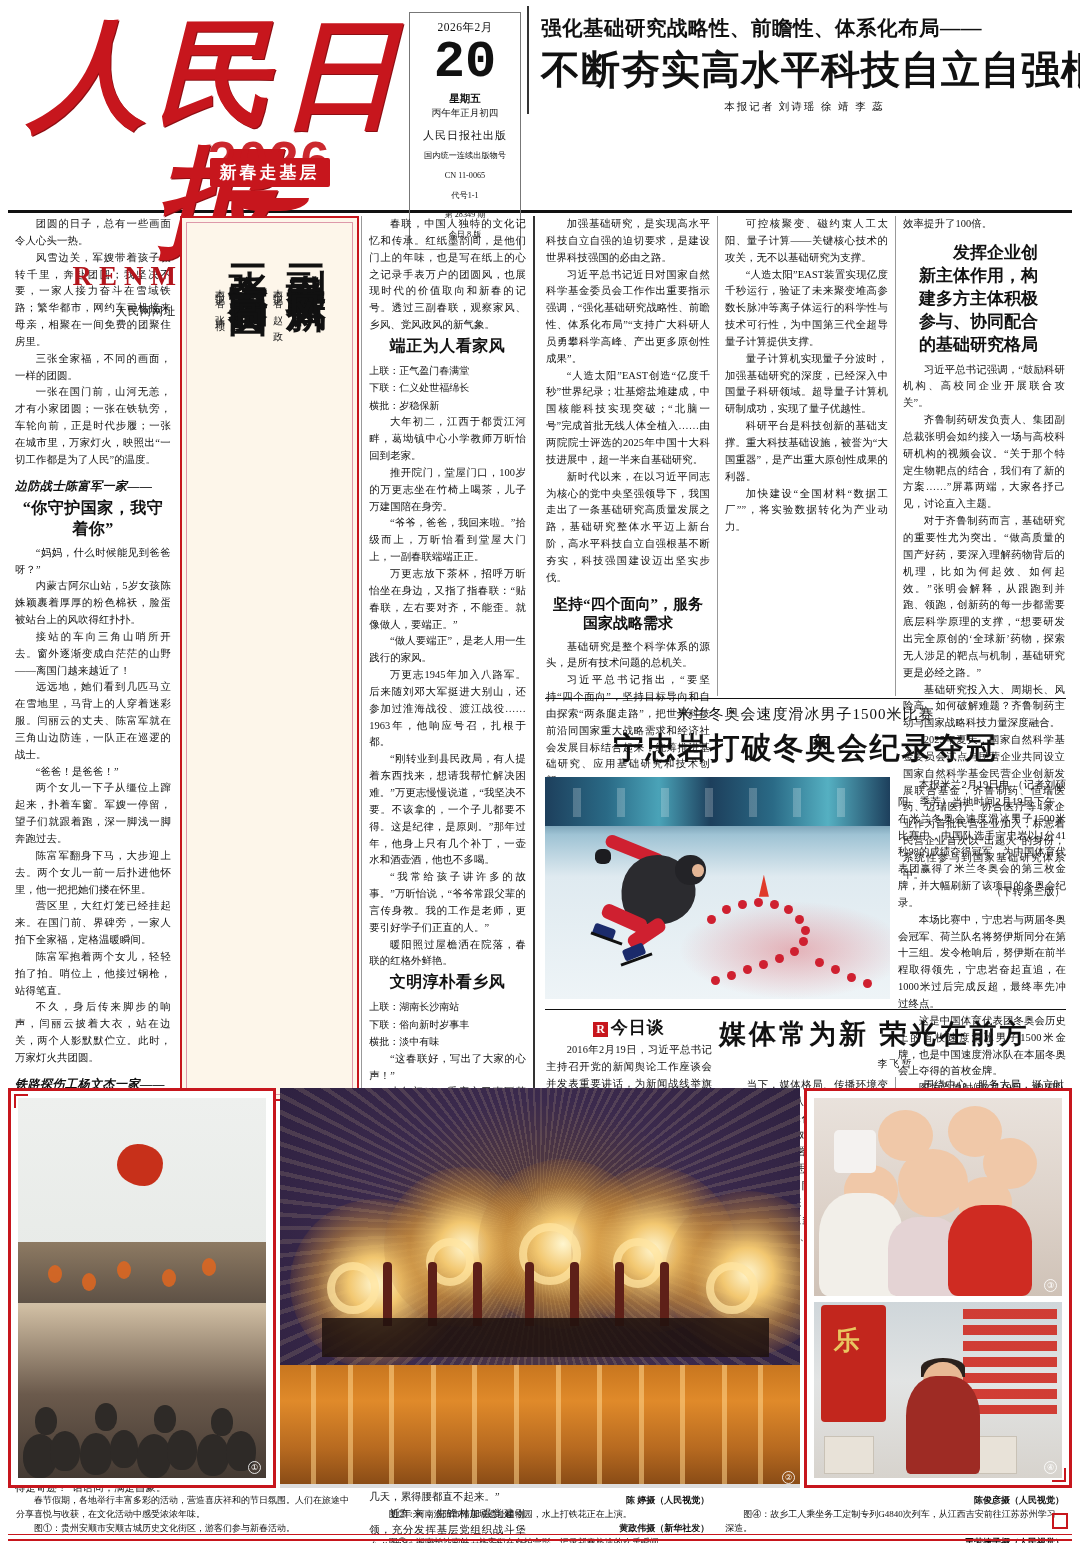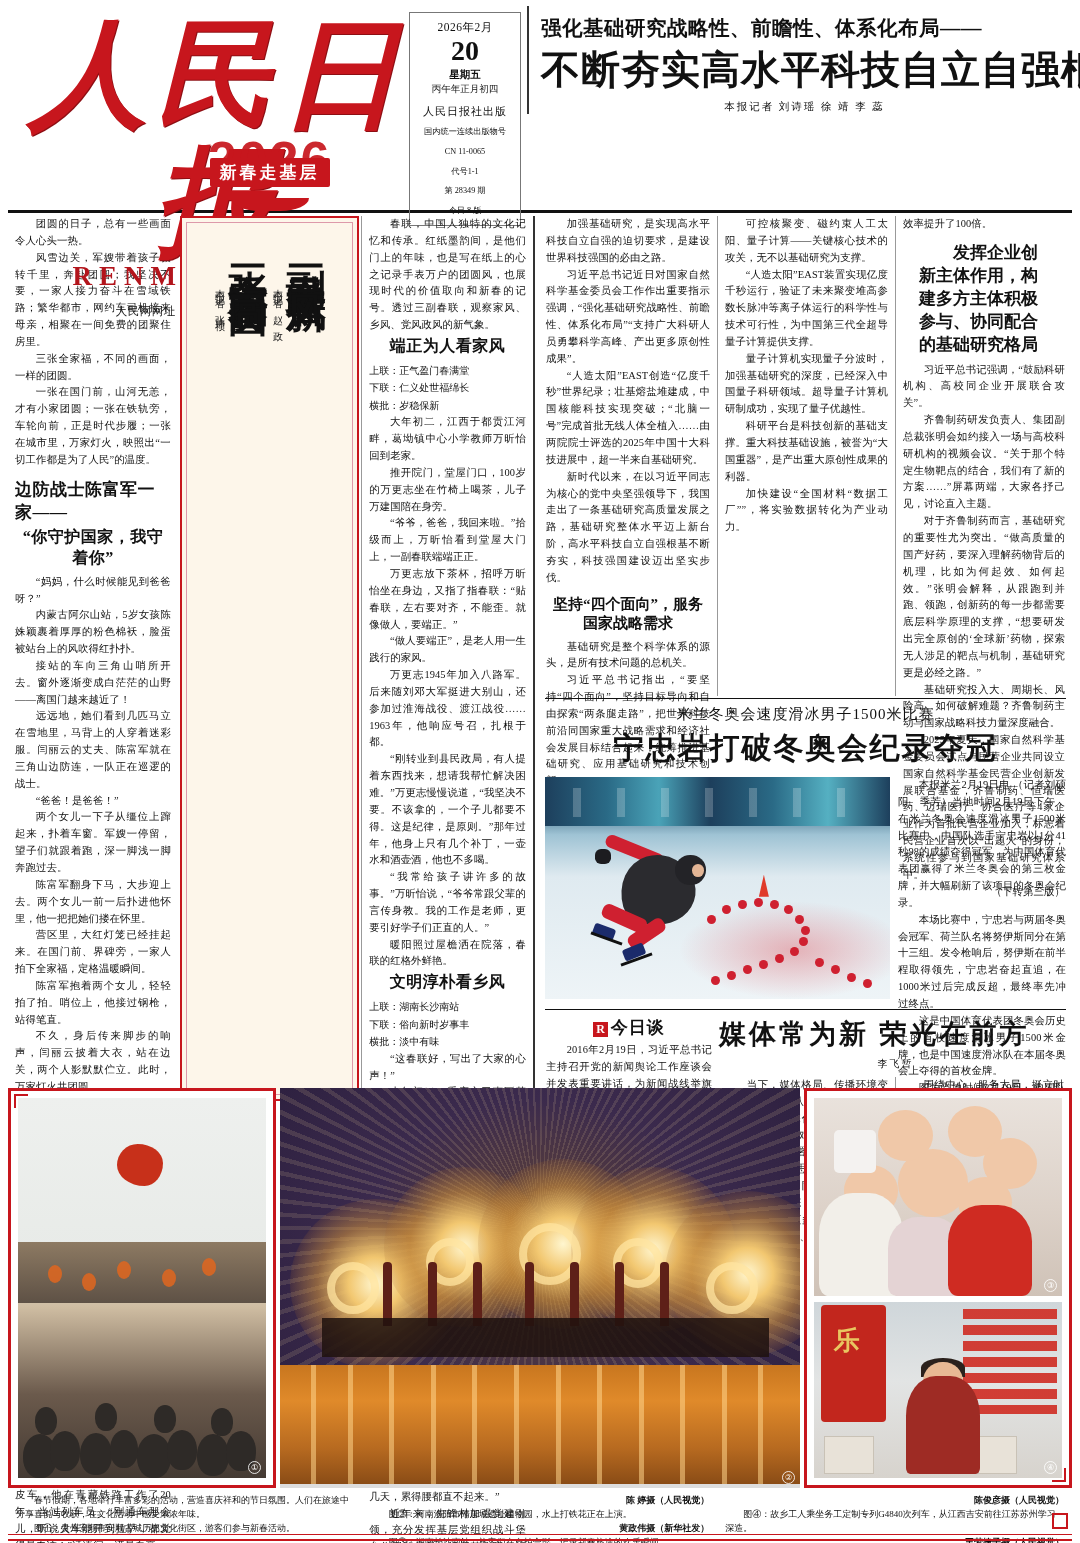--- a/index.html
+++ b/index.html
@@ -35,21 +35,21 @@
   .mast-url {
     text-align: center; font-size: 11.5px; margin-top: 12px; color: #1a1a1a;
     letter-spacing: 0.5px; padding-left: 20px;
   }
   .datebox {
     width: 112px; margin-right: 6px; margin-top: 6px;
     border: 1.5px solid #777; padding: 6px 4px 7px 4px;
     text-align: center; line-height: 1.42;
   }
   .datebox .d-ym { font-size: 11.5px; letter-spacing: .5px; }
-  .datebox .d-day { font-size: 28px; font-weight: bold; line-height: 1.0; margin: 2px 0 3px; font-family: Liberation Serif, serif;}
+  .datebox .d-day { font-size: 52px; font-weight: bold; line-height: 1.0; margin: 2px 0 3px; font-family: Liberation Mono, monospace;}
   .datebox .d-wk { font-size: 10.5px; font-weight: bold; }
   .datebox .d-lun { font-size: 9.5px; }
   .datebox .d-pub { font-size: 11px; margin-top: 7px; letter-spacing: 1px;}
   .datebox .d-sm { font-size: 8.2px; margin-top: 7px; line-height: 1.55; }
 
   
   .mast-right { width: 545px; padding: 10px 4px 0 12px; border-left: 2px solid #333; }
   .kicker-sm { font-size: 20.5px; font-weight: bold; letter-spacing: .5px; line-height: 1.25; }
   .mainhead {
     font-family: "Liberation Sans", sans-serif;
@@ -63,21 +63,21 @@
   .rule-thin { border-top: 1px solid #111; }
 
   
   .body-grid { display: flex; height: 885px; margin-top: 3px; }
   .col { padding: 0 7px; }
   .colsep { border-left: 1px solid #999; }
 
   .ptext { font-size: 10.4px; line-height: 1.62; text-align: justify; text-indent: 2em; letter-spacing: 0.1px; }
   .ptext.noind { text-indent: 0; }
 
-  .sub-kicker { font-size: 17px; font-weight: bold; margin: 9px 0 3px; letter-spacing: .5px;}
+  .sub-kicker { font-size: 12px; font-weight: bold; margin: 9px 0 3px; letter-spacing: .5px; font-style: italic;}
   .sub-head { font-size: 16px; font-weight: bold; text-align: center; margin: 2px 0 5px; letter-spacing: .5px;}
   .sec-head { font-size: 15px; font-weight: bold; text-align: center; margin: 8px 0 6px; }
   .inner-head { font-size: 17px; font-weight: bold; margin: 9px 16px 5px; line-height: 1.35; }
 
   .coup { font-size: 10px; line-height: 1.75; }
 
   
   .feature {
     width: 188px; position: relative; background: #fdf6ea;
     border: 2px solid #c7161d; margin: 0 2px; padding: 4px;

